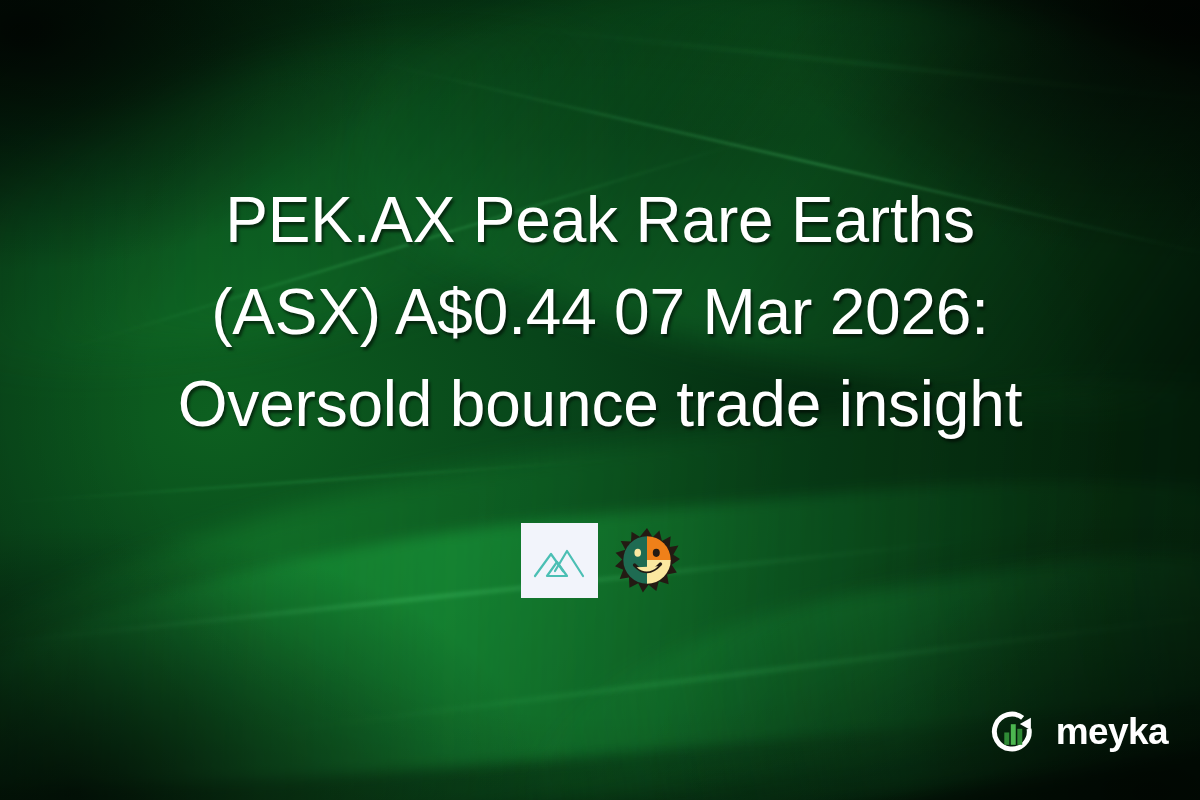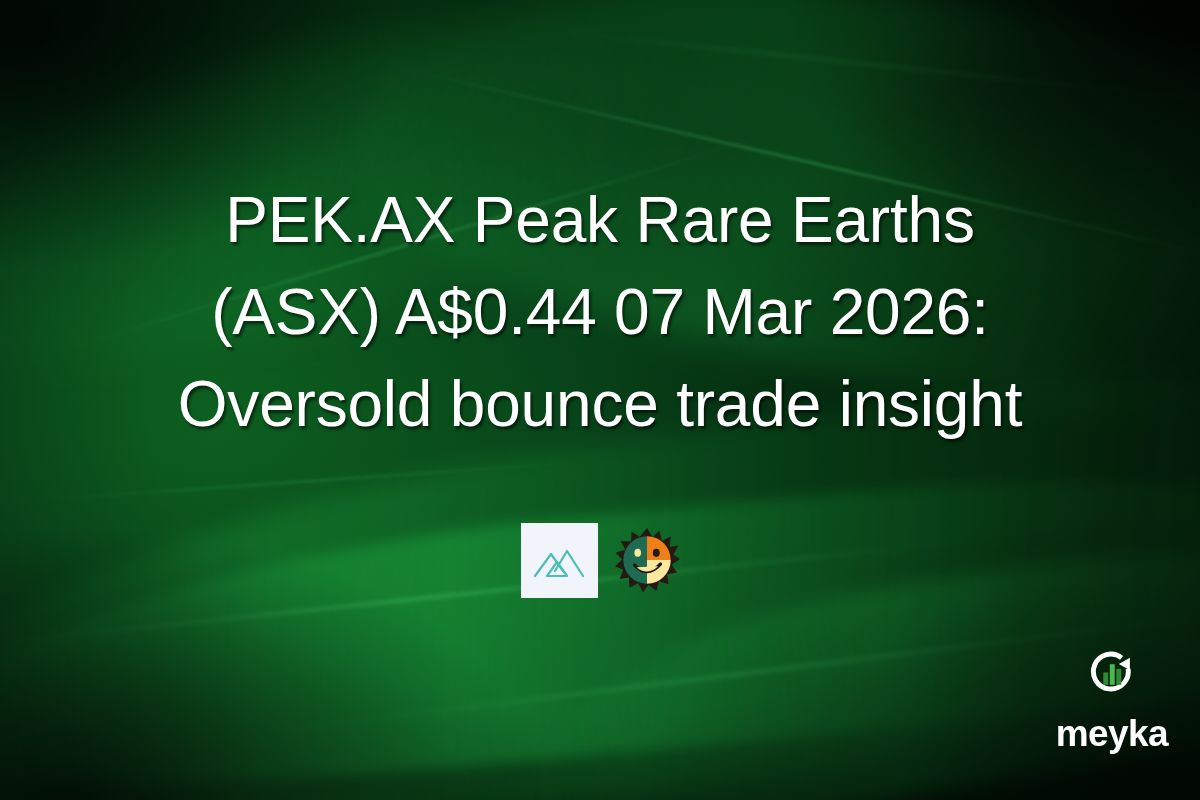--- a/index.html
+++ b/index.html
@@ -205,21 +205,20 @@
   }
 
   
   .brand {
     position: absolute;
     right: 32px;
     bottom: 46px;
     display: flex;
     align-items: center;
     gap: 21px;
-    flex-direction: column;
   }
   .brand-mark {
     width: 44px;
     height: 44px;
     display: block;
   }
   .brand-name {
     color: #ffffff;
     font-family: "Liberation Sans", sans-serif;
     font-size: 37px;

